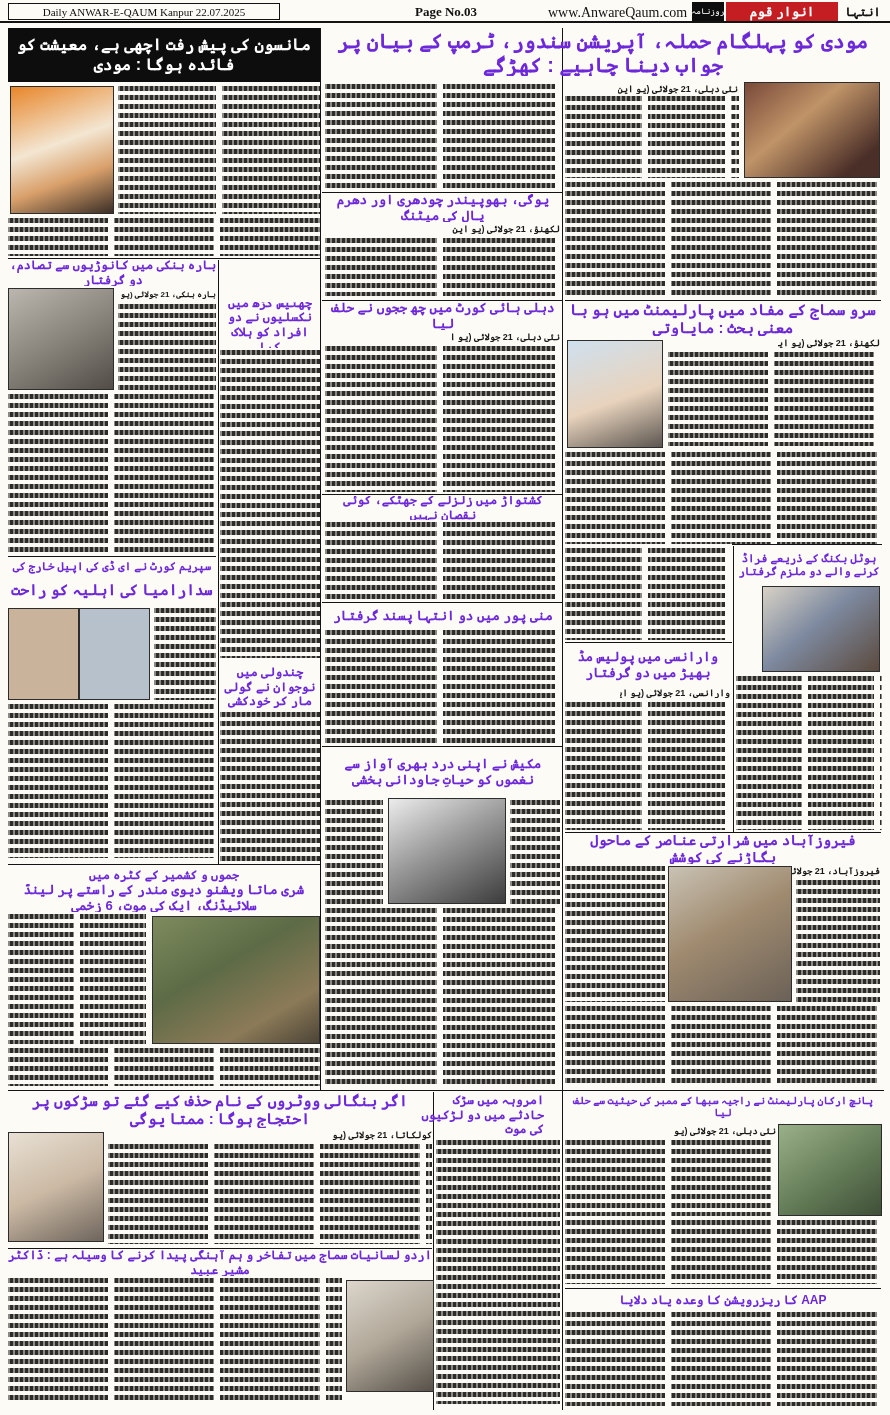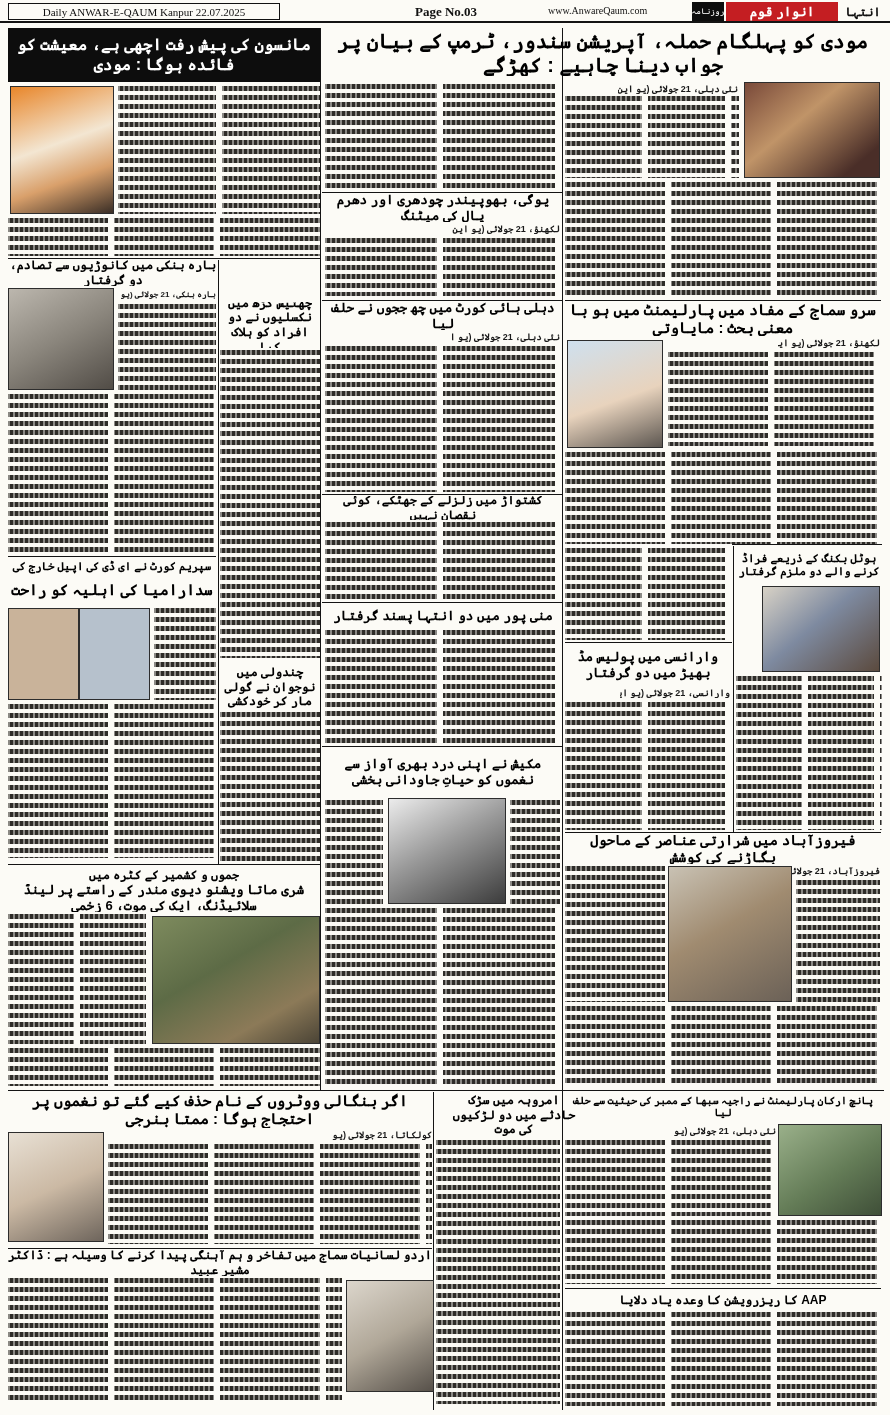--- a/index.html
+++ b/index.html
@@ -7,21 +7,21 @@
   .page { position:relative; width:890px; height:1415px; margin:0 auto;
           background:#fcfbf6; overflow:hidden; color:#111; }
 
   .hdr-text { position:absolute; font-family:"Liberation Serif", serif; color:#111;
               white-space:nowrap; overflow:hidden; }
   .hdr-box  { position:absolute; display:flex; align-items:center; justify-content:center;
               white-space:nowrap; overflow:hidden; }
 
   .hl { position:absolute; direction:rtl; font-weight:700; text-align:center;
         display:flex; align-items:center; justify-content:center; line-height:1.22;
-        overflow:hidden; color:#000000; }
+        overflow:hidden; color:#6d28d9; }
   .rev { background:#0d0d0d; color:#ffffff; }
 
   .byline { position:absolute; direction:rtl; font-size:9px; font-weight:700;
             white-space:nowrap; overflow:hidden; color:#1a1a1a; text-align:right; }
 
   
   .sim { position:absolute;
     background-image:
       repeating-linear-gradient(to right, transparent 0 100px, #fcfbf6 100px 106px),
       repeating-linear-gradient(to right, rgba(252,251,246,.45) 0 2px, transparent 2px 5px),
@@ -45,21 +45,21 @@
   .photo { position:absolute; border:1px solid #2d2d2d; }
   .hrule, .vrule { position:absolute; background:#141414; }
 </style>
 </head>
 <body>
 
 <div class="page">
 
   <div class="hdr-box" style="left:8px;top:3px;width:272px;height:17px;border:1px solid #111;font-family:'Liberation Serif',serif;font-size:11px;">Daily ANWAR-E-QAUM Kanpur   22.07.2025</div>
   <div class="hdr-text" style="left:400px;top:4px;width:92px;font-size:13px;font-weight:700;text-align:center;">Page No.03</div>
-  <div class="hdr-text" style="left:548px;top:5px;width:140px;font-size:10px;">www.AnwareQaum.com</div>
+  <div class="hdr-text" style="left:548px;top:5px;width:140px;font-size:14px;">www.AnwareQaum.com</div>
   <div class="hdr-box" style="left:692px;top:2px;width:32px;height:19px;background:#0d0d0d;color:#fff;font-size:8px;direction:rtl;">روزنامہ</div>
   <div class="hdr-box" style="left:726px;top:2px;width:112px;height:19px;background:#c41e22;color:#fff;font-size:13px;font-weight:700;direction:rtl;">انوار قوم</div>
   <div class="hdr-box" style="left:840px;top:3px;width:46px;height:17px;font-size:12px;font-weight:700;direction:rtl;">انتہا</div>
   <div class="hrule" style="left:0;top:21px;width:890px;height:2px;"></div>
 
   <div class="vrule" style="left:320px;top:28px;width:1px;height:1062px;"></div>
   <div class="vrule" style="left:562px;top:28px;width:1px;height:1382px;"></div>
   <div class="vrule" style="left:218px;top:260px;width:1px;height:604px;"></div>
   <div class="vrule" style="left:433px;top:1092px;width:1px;height:318px;"></div>
   <div class="vrule" style="left:733px;top:546px;width:1px;height:286px;"></div>
@@ -90,24 +90,24 @@
   <div class="hl" style="left:325px;top:302px;width:236px;height:28px;font-size:13px;">دہلی ہائی کورٹ میں چھ ججوں نے حلف لیا</div>
   <div class="hl" style="left:325px;top:604px;width:236px;height:24px;font-size:13px;">منی پور میں دو انتہا پسند گرفتار</div>
   <div class="hl" style="left:220px;top:664px;width:100px;height:46px;font-size:12px;">چندولی میں نوجوان نے گولی مار کر خودکشی</div>
   <div class="hl" style="left:325px;top:748px;width:236px;height:48px;font-size:13px;">مکیش نے اپنی درد بھری آواز سے نغموں کو حیاتِ جاودانی بخشی</div>
   <div class="hl" style="left:565px;top:302px;width:316px;height:34px;font-size:15px;">سرو سماج کے مفاد میں پارلیمنٹ میں ہو با معنی بحث : مایاوتی</div>
   <div class="hl" style="left:736px;top:546px;width:146px;height:38px;font-size:11px;">ہوٹل بکنگ کے ذریعے فراڈ کرنے والے دو ملزم گرفتار</div>
   <div class="hl" style="left:565px;top:644px;width:166px;height:42px;font-size:13px;">وارانسی میں پولیس مڈ بھیڑ میں دو گرفتار</div>
   <div class="hl" style="left:565px;top:834px;width:316px;height:30px;font-size:14px;">فیروزآباد میں شرارتی عناصر کے ماحول بگاڑنے کی کوشش</div>
   <div class="hl" style="left:8px;top:866px;width:312px;height:18px;font-size:12px;">جموں و کشمیر کے کٹرہ میں</div>
   <div class="hl" style="left:8px;top:884px;width:312px;height:28px;font-size:13px;">شری ماتا ویشنو دیوی مندر کے راستے پر لینڈ سلائیڈنگ، ایک کی موت، 6 زخمی</div>
-  <div class="hl" style="left:8px;top:1092px;width:424px;height:36px;font-size:15px;">اگر بنگالی ووٹروں کے نام حذف کیے گئے تو نغموں پر احتجاج ہوگا : ممتا بنرجی</div>
+  <div class="hl" style="left:8px;top:1092px;width:424px;height:36px;font-size:15px;">اگر بنگالی ووٹروں کے نام حذف کیے گئے تو سڑکوں پر احتجاج ہوگا : ممتا یوگی</div>
   <div class="hl" style="left:565px;top:1092px;width:316px;height:30px;font-size:10px;">پانچ ارکان پارلیمنٹ نے راجیہ سبھا کے ممبر کی حیثیت سے حلف لیا</div>
   <div class="hl" style="left:565px;top:1290px;width:316px;height:20px;font-size:12px;">AAP کا ریزرویشن کا وعدہ یاد دلایا</div>
-  <div class="hl" style="left:452px;top:1092px;width:124px;height:46px;font-size:12px;">امروہہ میں سڑک حادثے میں دو لڑکیوں کی موت</div>
+  <div class="hl" style="left:420px;top:1092px;width:124px;height:46px;font-size:12px;text-align:right;">امروہہ میں سڑک حادثے میں دو لڑکیوں کی موت</div>
   <div class="hl" style="left:8px;top:1250px;width:424px;height:26px;font-size:12px;">اردو لسانیات سماج میں تفاخر و ہم آہنگی پیدا کرنے کا وسیلہ ہے : ڈاکٹر مشیر عبید</div>
 
   <div class="byline" style="left:618px;top:84px;width:120px;">نئی دہلی، 21 جولائی (یو این آئی)</div>
   <div class="byline" style="left:452px;top:224px;width:108px;">لکھنؤ، 21 جولائی (یو این آئی)</div>
   <div class="byline" style="left:452px;top:332px;width:108px;">نئی دہلی، 21 جولائی (یو این آئی)</div>
   <div class="byline" style="left:118px;top:290px;width:98px;font-size:8px;">بارہ بنکی، 21 جولائی (یو این آئی)</div>
   <div class="byline" style="left:778px;top:338px;width:102px;">لکھنؤ، 21 جولائی (یو این آئی)</div>
   <div class="byline" style="left:620px;top:688px;width:110px;">وارانسی، 21 جولائی (یو این آئی)</div>
   <div class="byline" style="left:780px;top:866px;width:100px;">فیروزآباد، 21 جولائی (یو این آئی)</div>
   <div class="byline" style="left:670px;top:1126px;width:106px;">نئی دہلی، 21 جولائی (یو این آئی)</div>

